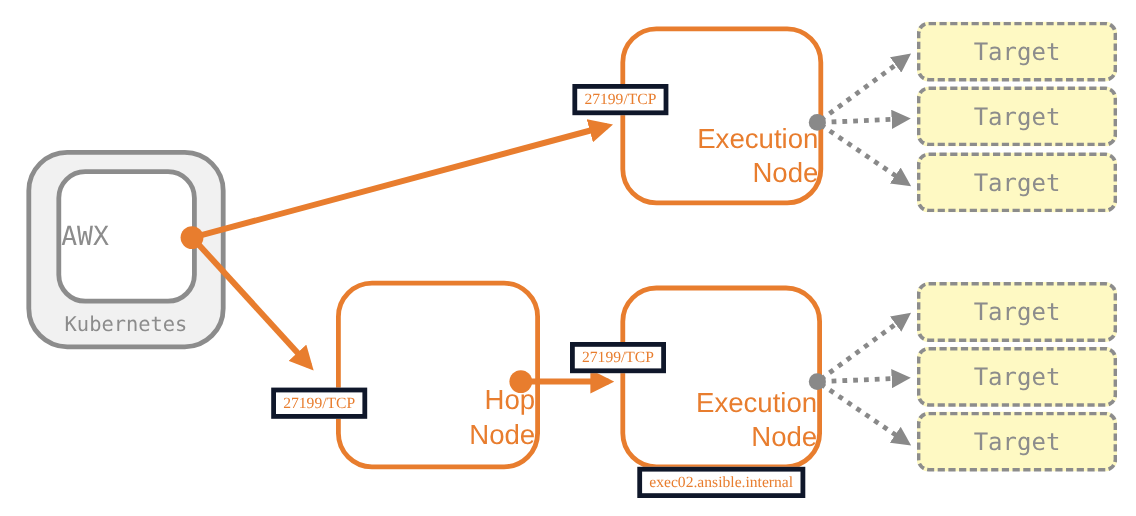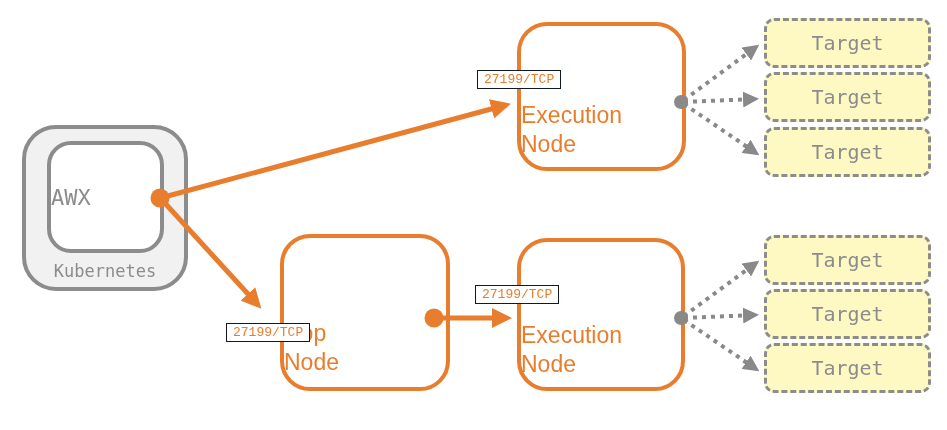--- a/index.html
+++ b/index.html
@@ -24,33 +24,33 @@
     box-sizing:border-box; border:4px solid #8c8c8c; border-radius:24px;
     background:#ffffff; z-index:2;
     display:flex; align-items:center; justify-content:flex-start;
     color:#8c8c8c; font-size:22px;
   }
 
   
   .node {
     position:absolute; box-sizing:border-box; background:#ffffff;
     border:4px solid #e87d2e; border-radius:30px; z-index:1;
-    display:flex; flex-direction:column; justify-content:flex-end; align-items:flex-start;
+    display:flex; flex-direction:column; justify-content:flex-end; align-items:flex-end;
     color:#e87d2e; font-family:"Liberation Sans", sans-serif;
     font-size:23px; line-height:29px; text-align:center;
   }
   .node-exec01 { left:517px; top:22px;  width:169px; height:149px; padding-bottom:8px; }
   .node-hop    { left:280px; top:234px; width:170px; height:157px; padding-bottom:10px; }
   .node-exec02 { left:517px; top:238px; width:168px; height:153px; padding-bottom:8px; }
 
   
   .tag {
     position:absolute; z-index:20; background:#ffffff;
-    border:1px solid #0f172a; color:#e87d2e;
-    font-family:Liberation Mono, monospace; font-size:13px;
+    border:4px solid #0f172a; color:#e87d2e;
+    font-family:Liberation Serif, serif; font-size:13px;
     padding:1px 6px; white-space:nowrap;
   }
   .badge-exec01 { left:477px; top:70px; }
   .badge-hop    { left:226px; top:323px; }
   .badge-exec02 { left:475px; top:285px; }
   .host-exec01 { left:601px; top:169px; transform:translateX(-50%); }
   .host-hop    { left:353px; top:389px; transform:translateX(-50%); }
   .host-exec02 { left:601px; top:389px; transform:translateX(-50%); }
 
   
@@ -86,20 +86,21 @@
     <span>Hop</span>
     <span>Node</span>
   </div>
   <div class="tag badge-hop">27199/TCP</div>
 
   <div class="node node-exec02">
     <span>Execution</span>
     <span>Node</span>
   </div>
   <div class="tag badge-exec02">27199/TCP</div>
+  <div class="tag host-exec02">exec02.ansible.internal</div>
 
   <div class="target t1">
       <span>Target</span>
     </div>
   <div class="target t2">
       <span>Target</span>
     </div>
   <div class="target t3">
       <span>Target</span>
     </div>

